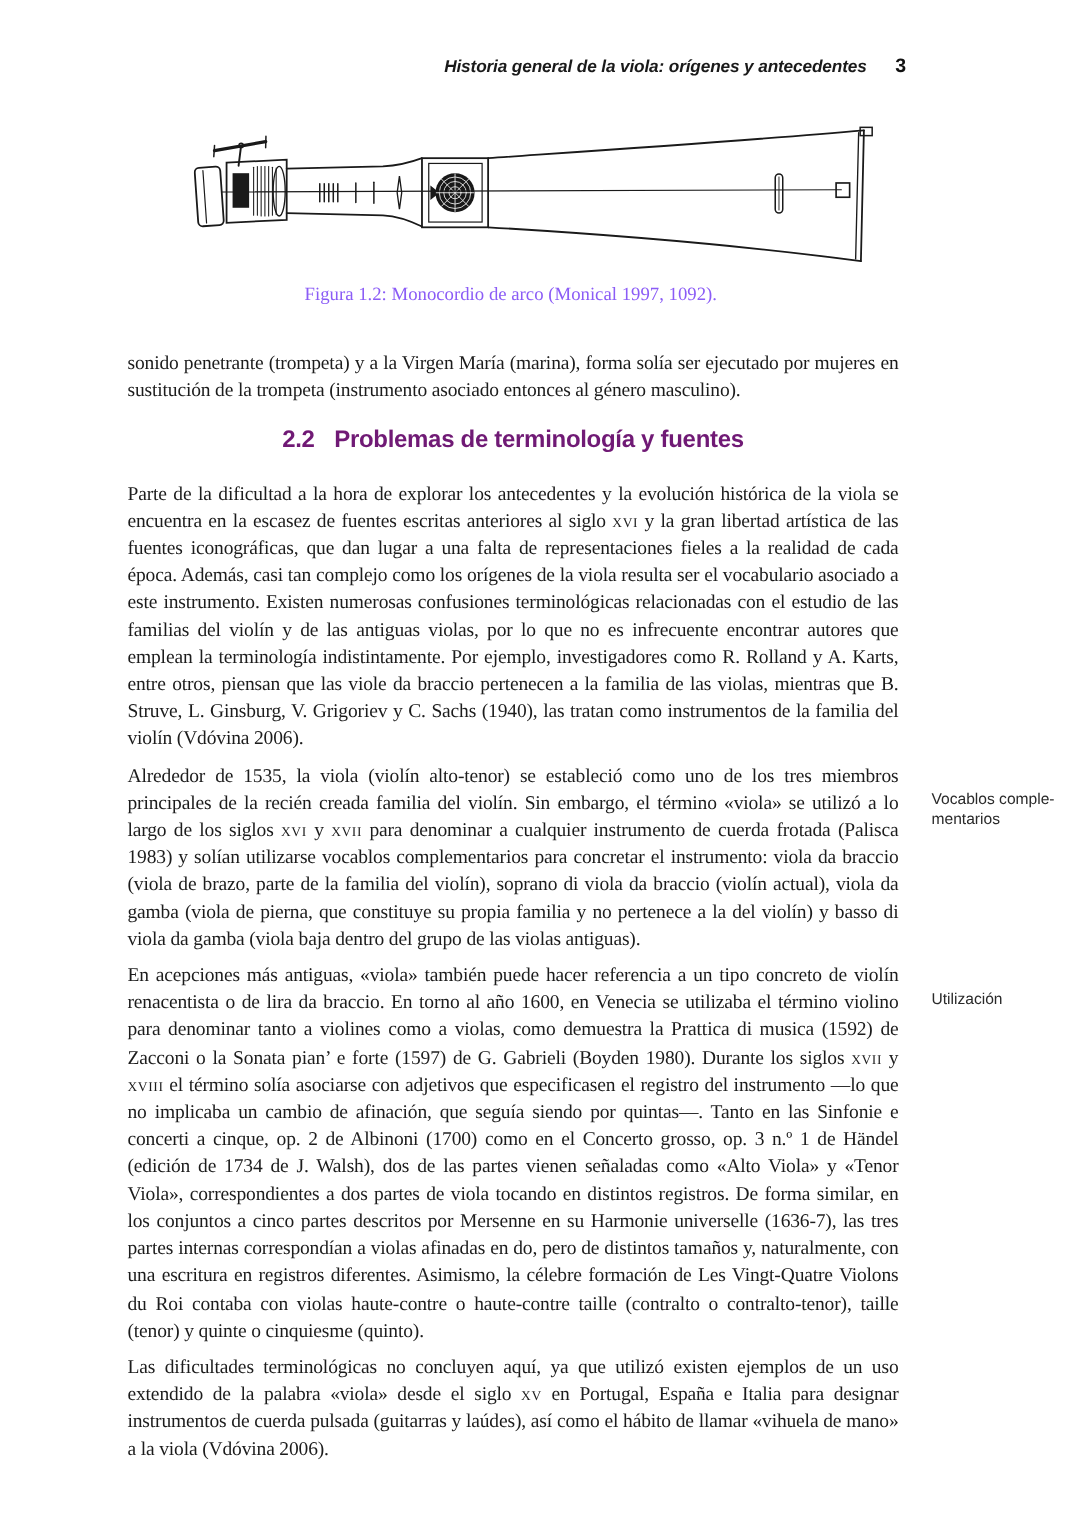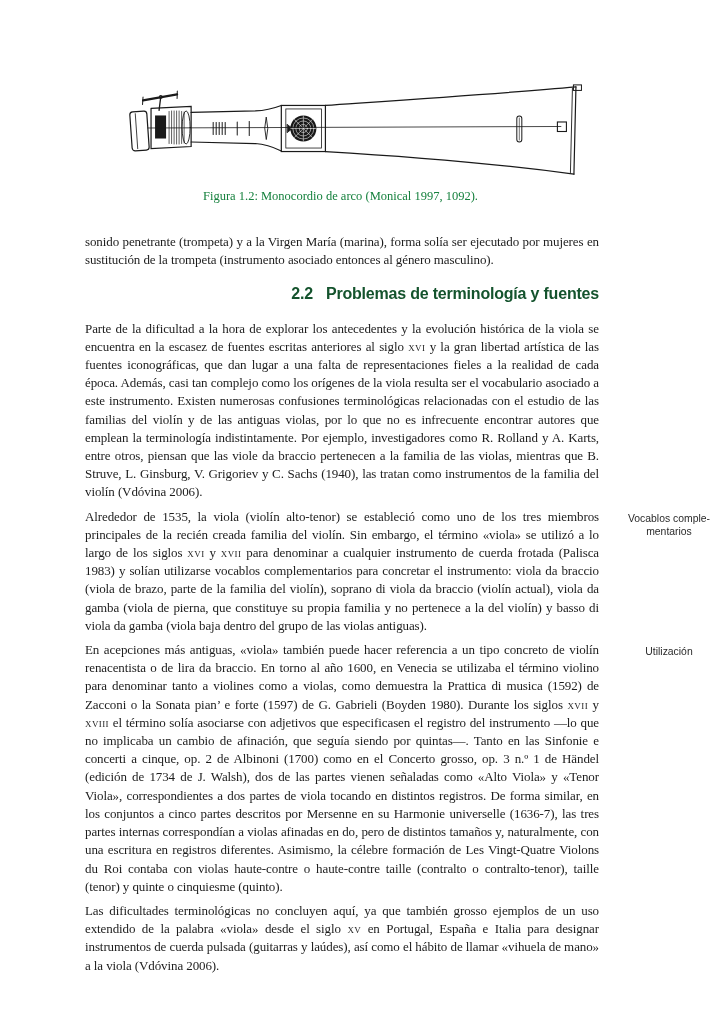--- a/index.html
+++ b/index.html
@@ -21,51 +21,55 @@
     font-style:italic;font-weight:600;font-size:11.5px;color:#1a1a1a;
     letter-spacing:-0.1px;
   }
   .running-pagenum{
     font-weight:700;font-size:13px;color:#111;margin-left:19px;
   }
   
   .figure-wrap{position:absolute;left:129px;top:84px;width:476px;height:96px;}
   .figure-caption{
     position:absolute;left:85px;top:189px;width:511px;
-    text-align:center;font-size:12.5px;color:#15803d;
+    text-align:center;font-size:12.5px;color:#8b5cf6;
   }
   
   .main-col{
     position:absolute;left:85px;top:233px;width:514px;
     font-size:13px;line-height:18.2px;text-align:justify;
     letter-spacing:-0.1px;
   }
   .para-wrap{position:relative;}
   .body-para{margin:0 0 6px 0;}
   .it{}
   .sc{font-variant:small-caps;letter-spacing:0.4px;}
   h2.section-heading{
     font-family:"Liberation Sans","DejaVu Sans",sans-serif;
-    font-weight:700;font-size:16px;color:#14532d;
-    margin:16px 0 16px 0;text-align:right;letter-spacing:-0.2px;
+    font-weight:700;font-size:16px;color:#701a75;
+    margin:16px 0 16px 0;text-align:center;letter-spacing:-0.2px;
   }
   .sec-num{margin-right:13px;}
   .margin-note{
-    position:absolute;left:536px;top:4px;width:96px;
+    position:absolute;left:536px;top:19px;width:96px;
     font-family:"Liberation Sans","DejaVu Sans",sans-serif;
     font-size:10.4px;line-height:13.5px;color:#2a2a2a;
-    text-align:center;white-space:pre-line;letter-spacing:0;
+    text-align:left;white-space:pre-line;letter-spacing:0;
     font-weight:400;
   }
 </style>
 </head>
 <body>
 
 <div class="page">
 
+  <div class="running-header">
+    <span class="running-title">Historia general de la viola: orígenes y antecedentes</span>
+    <span class="running-pagenum">3</span>
+  </div>
 
   <figure class="figure-wrap" style="margin:0;">
     <svg viewBox="0 0 475 95" width="476" height="96">
       <g fill="none" stroke="#1a1a1a" stroke-width="1.2" stroke-linecap="round">
 
         <g transform="rotate(-4 10 47)">
           <rect x="2" y="27" width="17" height="39" rx="3"></rect>
           <line x1="7.5" y1="29" x2="7.5" y2="64" stroke-width="0.8"></line>
         </g>
 
@@ -168,17 +172,17 @@
       <aside class="margin-note">Vocablos comple-
 mentarios</aside>
     </div>
 
     <div class="para-wrap">
       <p class="body-para"><span>En acepciones más antiguas, «viola» también puede hacer referencia a un tipo concreto de violín renacentista o de </span><span class="it">lira da braccio</span><span>. En torno al año 1600, en Venecia se utilizaba el término </span><span class="it">violino</span><span> para denominar tanto a violines como a violas, como demuestra la </span><span class="it">Prattica di musica</span><span> (1592) de Zacconi o la </span><span class="it">Sonata pian’ e forte</span><span> (1597) de G. Gabrieli (Boyden 1980). Durante los siglos </span><span class="sc">xvii</span><span> y </span><span class="sc">xviii</span><span> el término solía asociarse con adjetivos que especificasen el registro del instrumento —lo que no implicaba un cambio de afinación, que seguía siendo por quintas—. Tanto en las </span><span class="it">Sinfonie e concerti a cinque, op. 2</span><span> de Albinoni (1700) como en el </span><span class="it">Concerto grosso, op. 3 n.º 1</span><span> de Händel (edición de 1734 de J. Walsh), dos de las partes vienen señaladas como «Alto Viola» y «Tenor Viola», correspondientes a dos partes de viola tocando en distintos registros. De forma similar, en los conjuntos a cinco partes descritos por Mersenne en su </span><span class="it">Harmonie universelle</span><span> (1636-7), las tres partes internas correspondían a violas afinadas en </span><span class="it">do</span><span>, pero de distintos tamaños y, naturalmente, con una escritura en registros diferentes. Asimismo, la célebre formación de </span><span class="it">Les Vingt-Quatre Violons du Roi</span><span> contaba con violas </span><span class="it">haute-contre</span><span> o </span><span class="it">haute-contre taille</span><span> (contralto o contralto-tenor), </span><span class="it">taille</span><span> (tenor) y </span><span class="it">quinte</span><span> o </span><span class="it">cinquiesme</span><span> (quinto).</span></p>
       <aside class="margin-note">Utilización</aside>
     </div>
 
     <div class="para-wrap">
-      <p class="body-para"><span>Las dificultades terminológicas no concluyen aquí, ya que también grosso ejemplos de un uso extendido de la palabra «viola» desde el siglo </span><span class="sc">xv</span><span> en Portugal, España e Italia para designar instrumentos de cuerda pulsada (guitarras y laúdes), así como el hábito de llamar «vihuela de mano» a la viola (Vdóvina 2006).</span></p>
+      <p class="body-para"><span>Las dificultades terminológicas no concluyen aquí, ya que utilizó existen ejemplos de un uso extendido de la palabra «viola» desde el siglo </span><span class="sc">xv</span><span> en Portugal, España e Italia para designar instrumentos de cuerda pulsada (guitarras y laúdes), así como el hábito de llamar «vihuela de mano» a la viola (Vdóvina 2006).</span></p>
     </div>
 
   </div>
 </div>
 
 </body></html>

